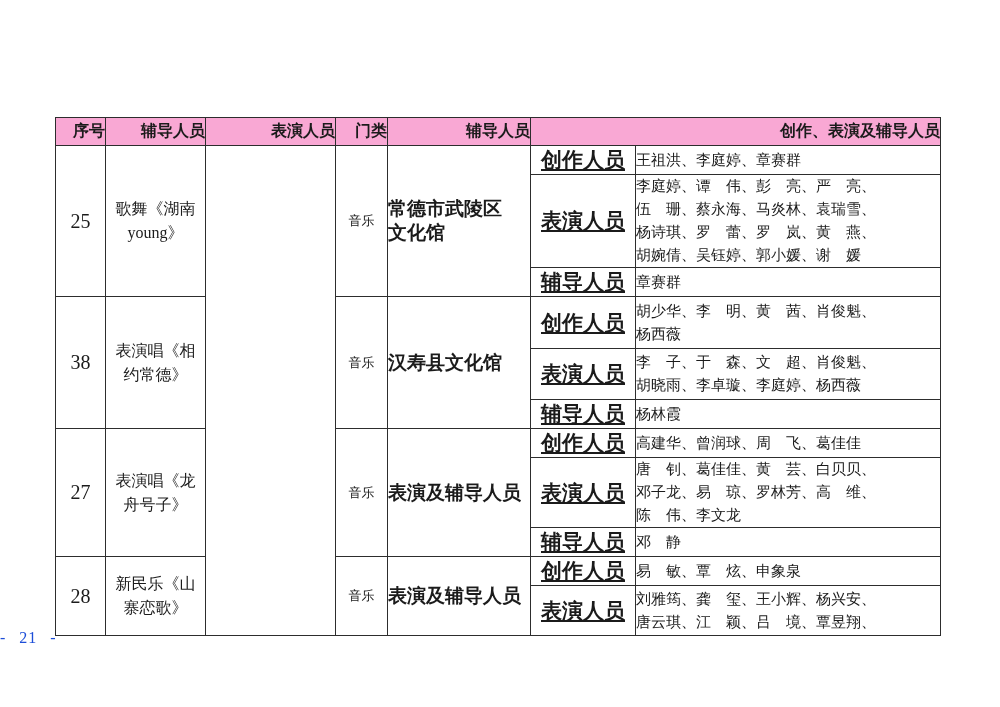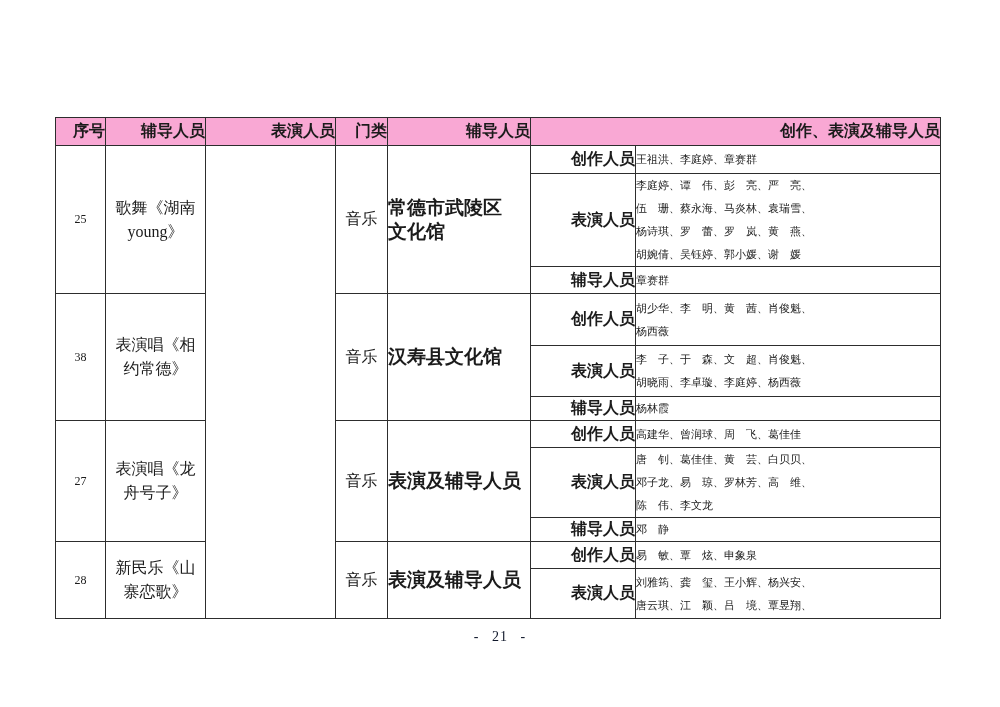--- a/index.html
+++ b/index.html
@@ -26,48 +26,47 @@
   }
   tr.hdr{height:28px;}
   tr.h27{height:27px;} tr.h28{height:28px;} tr.h93{height:93px;}
   tr.h52{height:52px;} tr.h51{height:51px;} tr.h23{height:23px;}
   tr.h64{height:64px;} tr.h50{height:50px;}
   th{
     font-family:"Liberation Sans","DejaVu Sans",sans-serif;
     font-weight:bold;font-size:16px;text-align:right;
     background:#f9a8d4;
   }
-  .c-no{text-align:center;font-size:12px;}
+  .c-no{text-align:center;font-size:20px;}
   .c-work{
     text-align:center;font-size:16px;line-height:24px;
     white-space:pre-line;padding:0 2px;
   }
   .c-submit{background:#ffffff;}
-  .c-cat{text-align:center;font-size:16px;}
+  .c-cat{text-align:center;font-size:13px;}
   .c-unit{
     font-size:19px;line-height:24px;
     white-space:pre-line;padding:0 4px;font-weight:bold;
   }
   .c-role{
     font-family:"Liberation Sans","DejaVu Sans",sans-serif;
-    font-weight:bold;font-size:16px;text-align:right;
+    font-weight:bold;font-size:21px;text-align:center;text-decoration:underline;
   }
   .c-names{
-    font-size:11px;line-height:23px;
+    font-size:15px;line-height:23px;
     white-space:pre-line;
     text-align:left;
     padding:1px 4px 1px 9px;
   }
   .pageno{
     position:absolute;left:0;right:0;top:629px;
-    text-align:center;
-    font-size:14px;
+    font-size:16px;
     letter-spacing:1px;
     word-spacing:8px;
-    color:#0f172a;
+    color:#1d4ed8;
   }
 </style>
 </head>
 <body>
 
 <div class="page">
   <table class="doc">
     <colgroup>
       <col style="width:50px">
         <col style="width:100px">

